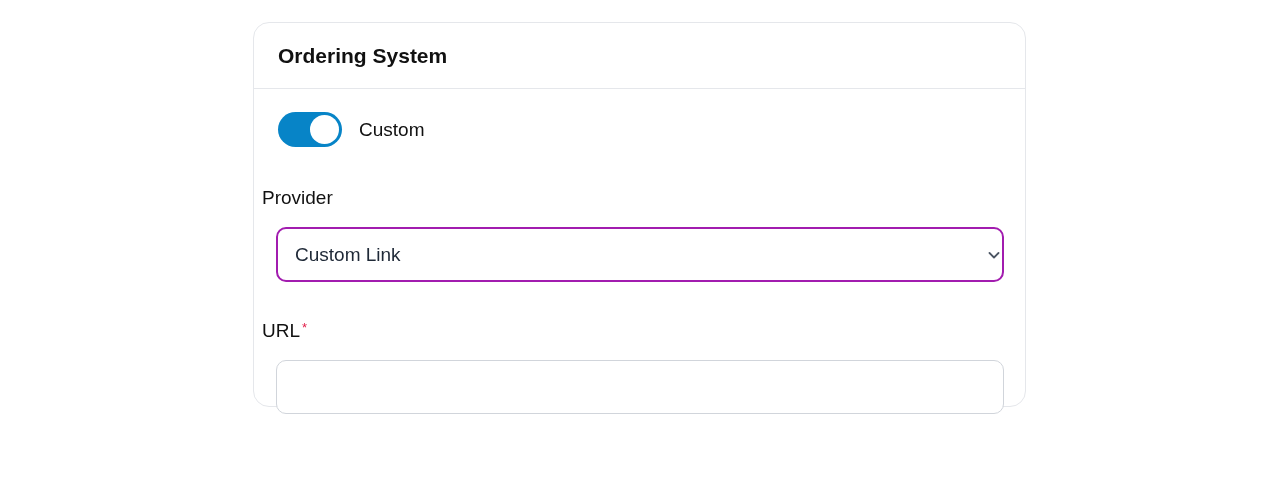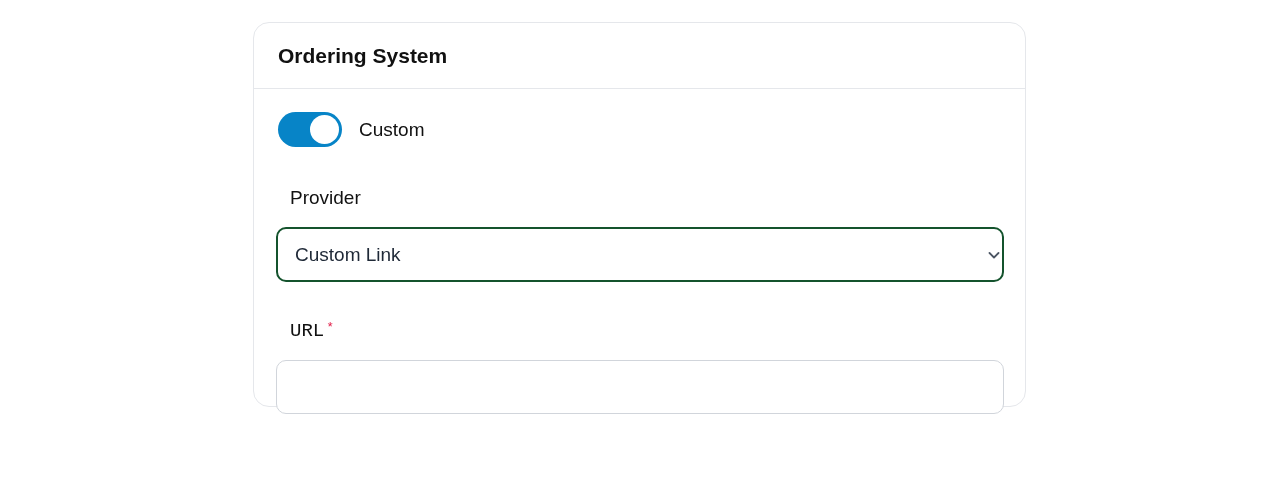--- a/index.html
+++ b/index.html
@@ -7,24 +7,24 @@
       font-family:"Liberation Sans", "DejaVu Sans", sans-serif; color:#111827; }
     .card { position:absolute; left:253px; top:22px; width:773px; height:385px;
       border:1px solid #e5e7eb; border-radius:16px; background:#fff; box-sizing:border-box; }
     .card-header { height:66px; border-bottom:1px solid #e5e7eb; box-sizing:border-box;
       display:flex; align-items:center; padding-left:24px; }
     .card-title { font-size:21px; font-weight:600; color:#111111; }
     .toggle-row { position:absolute; left:24px; top:89px; display:flex; align-items:center; }
     .toggle { width:64px; height:35px; border-radius:18px; background:#0784c7; position:relative; cursor:pointer; }
     .toggle-knob { position:absolute; right:3px; top:3px; width:29px; height:29px; border-radius:50%; background:#fff; }
     .toggle-label { margin-left:17px; font-size:19px; color:#111111; }
-    .label { position:absolute; left:36px; font-size:19px; color:#111111; }
+    .label { position:absolute; left:8px; font-size:19px; color:#111111; }
     .required { color:#e11d48; font-size:13px; vertical-align:top; margin-left:2px; }
     .select { position:absolute; left:22px; top:204px; width:728px; height:55px; box-sizing:border-box;
-      border:2px solid #14532d; border-radius:10px; display:flex; align-items:center;
+      border:2px solid #a21caf; border-radius:10px; display:flex; align-items:center;
       padding:0 0 0 17px; justify-content:space-between; cursor:pointer; }
     .select-value { font-size:19px; color:#1f2937; }
     .chevron { width:16px; height:16px; }
     .input { position:absolute; left:22px; top:337px; width:728px; height:54px; box-sizing:border-box;
       border:1px solid #d1d5db; border-radius:10px; font-size:18px; padding:0 16px; outline:none;
       font-family:"Liberation Sans", sans-serif; }
     .help { position:absolute; left:24px; top:405px; font-size:19px; color:#6b7280; }
   </style>
 </head>
 <body>
@@ -45,19 +45,19 @@
     <span>Provider</span>
   </div>
 
   <div class="select">
     <span class="select-value">Custom Link</span>
     <svg class="chevron" viewBox="0 0 16 16">
       <path d="M3.5 6 L8 10.5 L12.5 6" fill="none" stroke="#4b5563" stroke-width="1.8" stroke-linecap="round" stroke-linejoin="round"></path>
     </svg>
   </div>
 
-  <div class="label" style="top:297px;font-family:Liberation Mono, monospace;">
+  <div class="label" style="top:297px;">
     <span>URL</span><span class="required">*</span>
   </div>
 
   <input class="input" type="text" placeholder="" style="">
 
 </div>
 
 </body></html>

